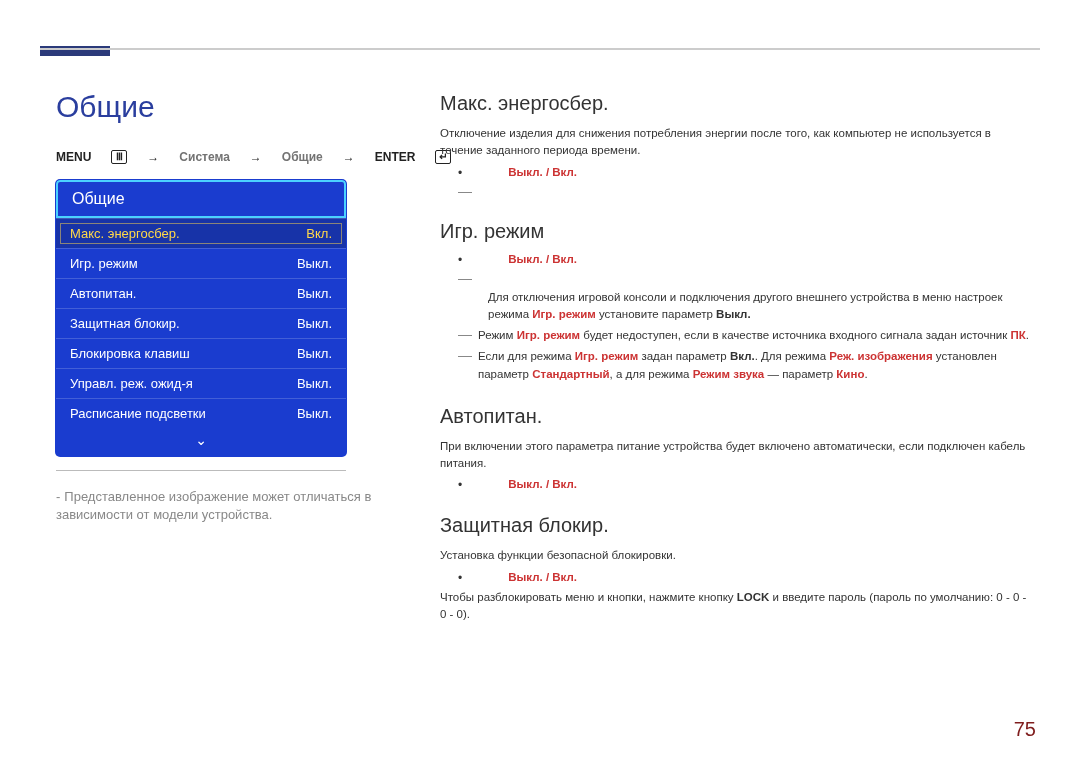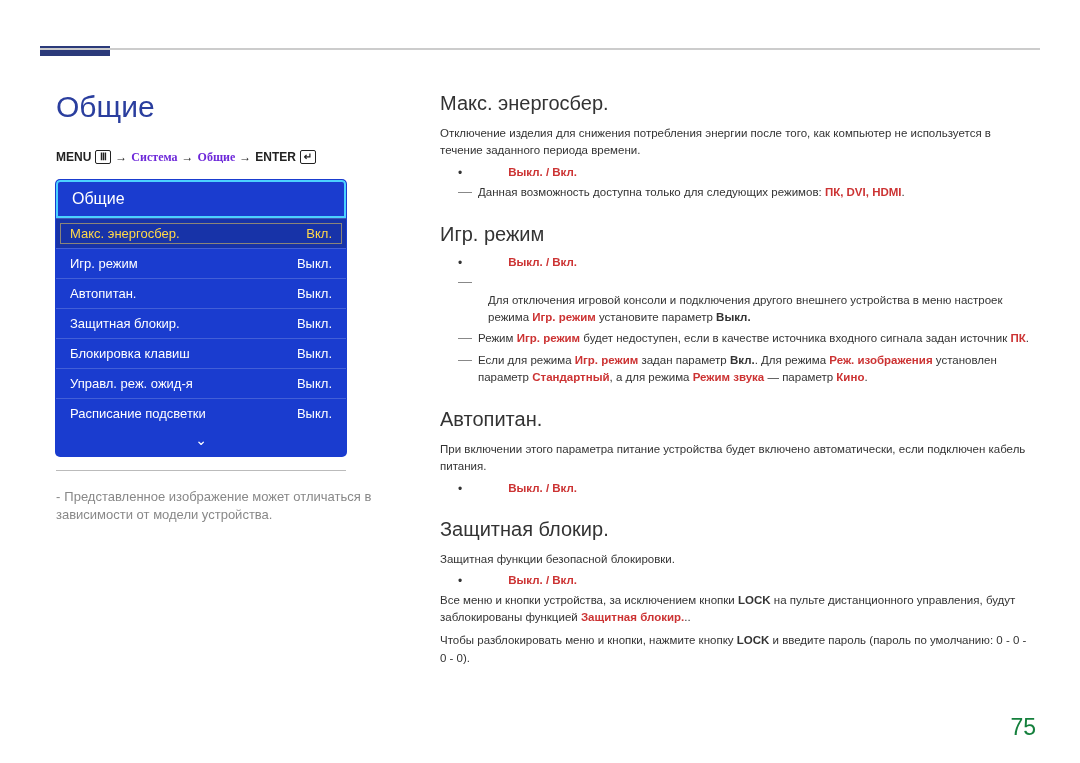--- a/index.html
+++ b/index.html
@@ -35,24 +35,24 @@
     color: #2a3e9e;
   }
   .breadcrumb {
     position: absolute;
     top: 150px;
     left: 56px;
     font-size: 12px;
     font-weight: bold;
     color: #222;
     display: flex;
-    align-items: flex-start;
-    gap: 4px;
-  }
-  .breadcrumb .hl { color: #6d28d9; font-weight: bold; font-family: Liberation Serif, serif; }
+    align-items: center;
+    gap: 20px;
+  }
+  .breadcrumb .hl { color: #737373; font-weight: bold; }
   .breadcrumb .arrow { color: #222; }
   .breadcrumb .glyph {
     display: inline-block;
     border: 1.5px solid #222;
     border-radius: 2px;
     padding: 0 2px;
     font-size: 10px;
     line-height: 12px;
     min-width: 16px;
     text-align: center;
@@ -149,22 +149,22 @@
   .bullet .txt { font-size: 11.5px; color:#c33; font-weight:bold;margin-left:36px; }
   .notebox { margin-left: 18px; margin-bottom:4px; display:flex; gap:6px;}
   .notebox .dash { color:#888; font-size:14px; line-height:1;}
   .notebox .ntxt { font-size: 11.5px; color:#333; line-height:1.5;}
   .hl { color:#c33; font-weight:bold;}
   .bold { font-weight:bold; color:#333;}
   .pagenum {
     position:absolute;
     bottom: 22px;
     right: 44px;
-    font-size: 23px;
-    color: #15803d;
+    font-size: 20px;
+    color: #7f1d1d;
     font-weight: 300;
   }
 </style>
 </head>
 <body>
 
 <div class="topbar-accent"></div>
 <div class="topbar"></div>
 
 <div class="page-title">Общие</div>
@@ -226,21 +226,20 @@
 
   <div class="section">
     <h2>Макс. энергосбер.</h2>
     <p>Отключение изделия для снижения потребления энергии после того, как компьютер не используется в течение заданного периода времени.</p>
     <div class="bullet">
       <span class="dot">•</span>
         <span class="txt">Выкл. / Вкл.</span>
     </div>
     <div class="notebox">
       <span class="dash">―</span>
-      <span class="ntxt"><span>Данная возможность доступна только для следующих режимов: </span><span class="hl">ПК, DVI, HDMI</span><span>.</span></span>
     </div>
   </div>
 
   <div class="section">
     <h2>Игр. режим</h2>
     <div class="bullet">
       <span class="dot">•</span>
         <span class="txt">Выкл. / Вкл.</span>
     </div>
     <div class="notebox">
@@ -263,24 +262,23 @@
     <h2>Автопитан.</h2>
     <p>При включении этого параметра питание устройства будет включено автоматически, если подключен кабель питания.</p>
     <div class="bullet">
       <span class="dot">•</span>
         <span class="txt">Выкл. / Вкл.</span>
     </div>
   </div>
 
   <div class="section">
     <h2>Защитная блокир.</h2>
-    <p>Защитная функции безопасной блокировки.</p>
-    <div class="bullet">
-      <span class="dot">•</span>
-        <span class="txt">Выкл. / Вкл.</span>
-    </div>
-    <p><span>Все меню и кнопки устройства, за исключением кнопки </span><span class="bold">LOCK</span><span> на пульте дистанционного управления, будут заблокированы функцией </span><span class="hl">Защитная блокир.</span><span>..</span></p>
+    <p>Установка функции безопасной блокировки.</p>
+    <div class="bullet">
+      <span class="dot">•</span>
+        <span class="txt">Выкл. / Вкл.</span>
+    </div>
     <p><span>Чтобы разблокировать меню и кнопки, нажмите кнопку </span><span class="bold">LOCK</span><span> и введите пароль (пароль по умолчанию: 0 - 0 - 0 - 0).</span></p>
   </div>
 
 </div>
 
 <div class="pagenum">75</div>
 
 </body></html>

